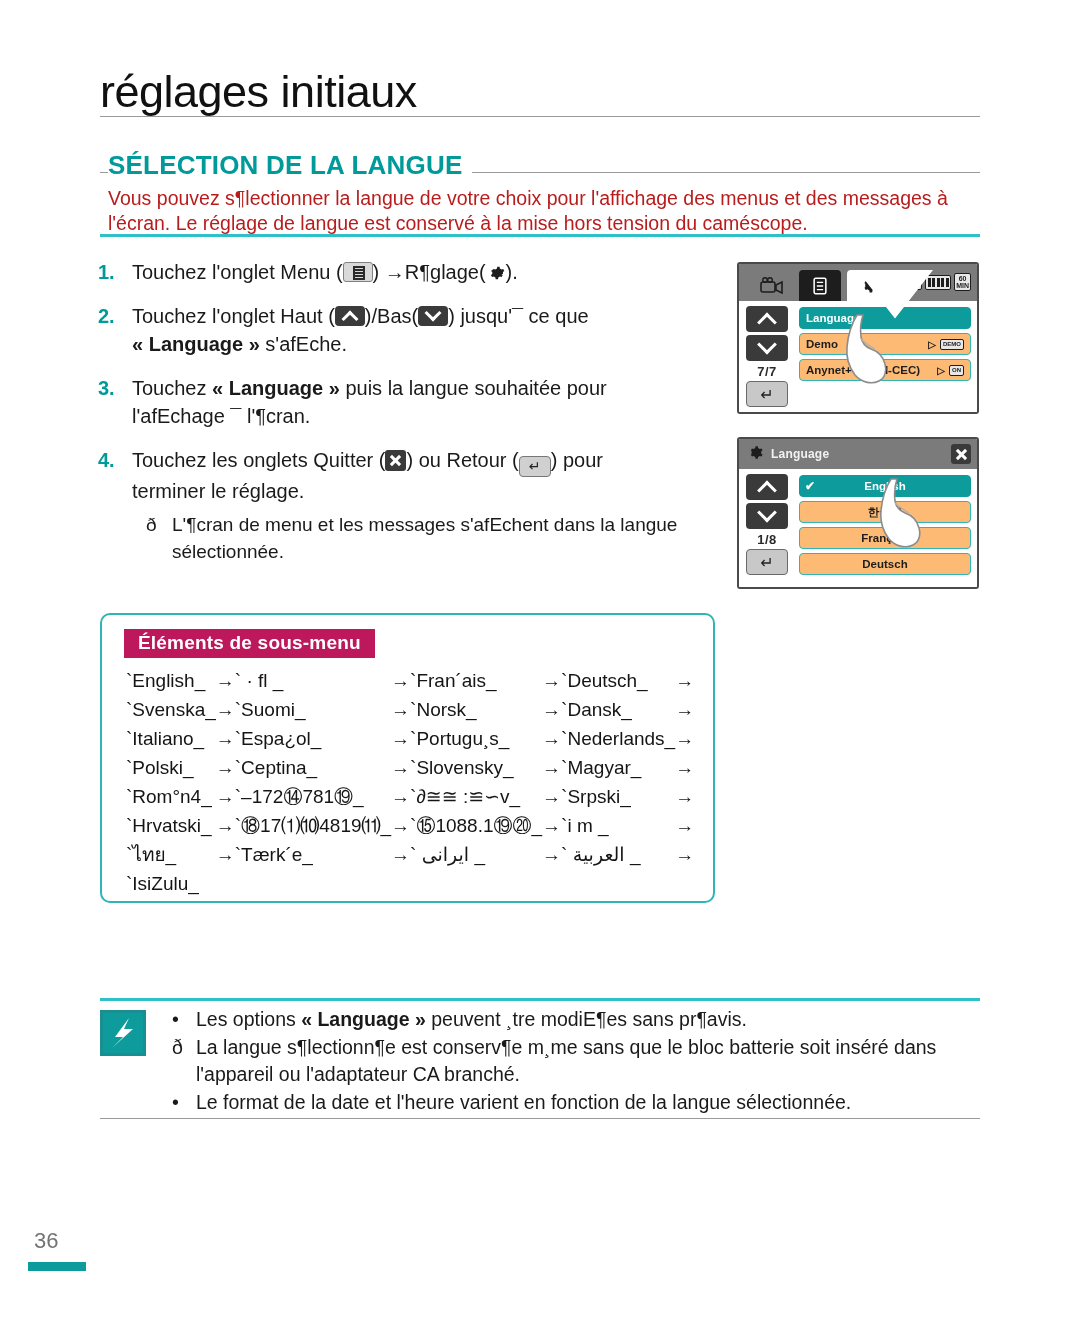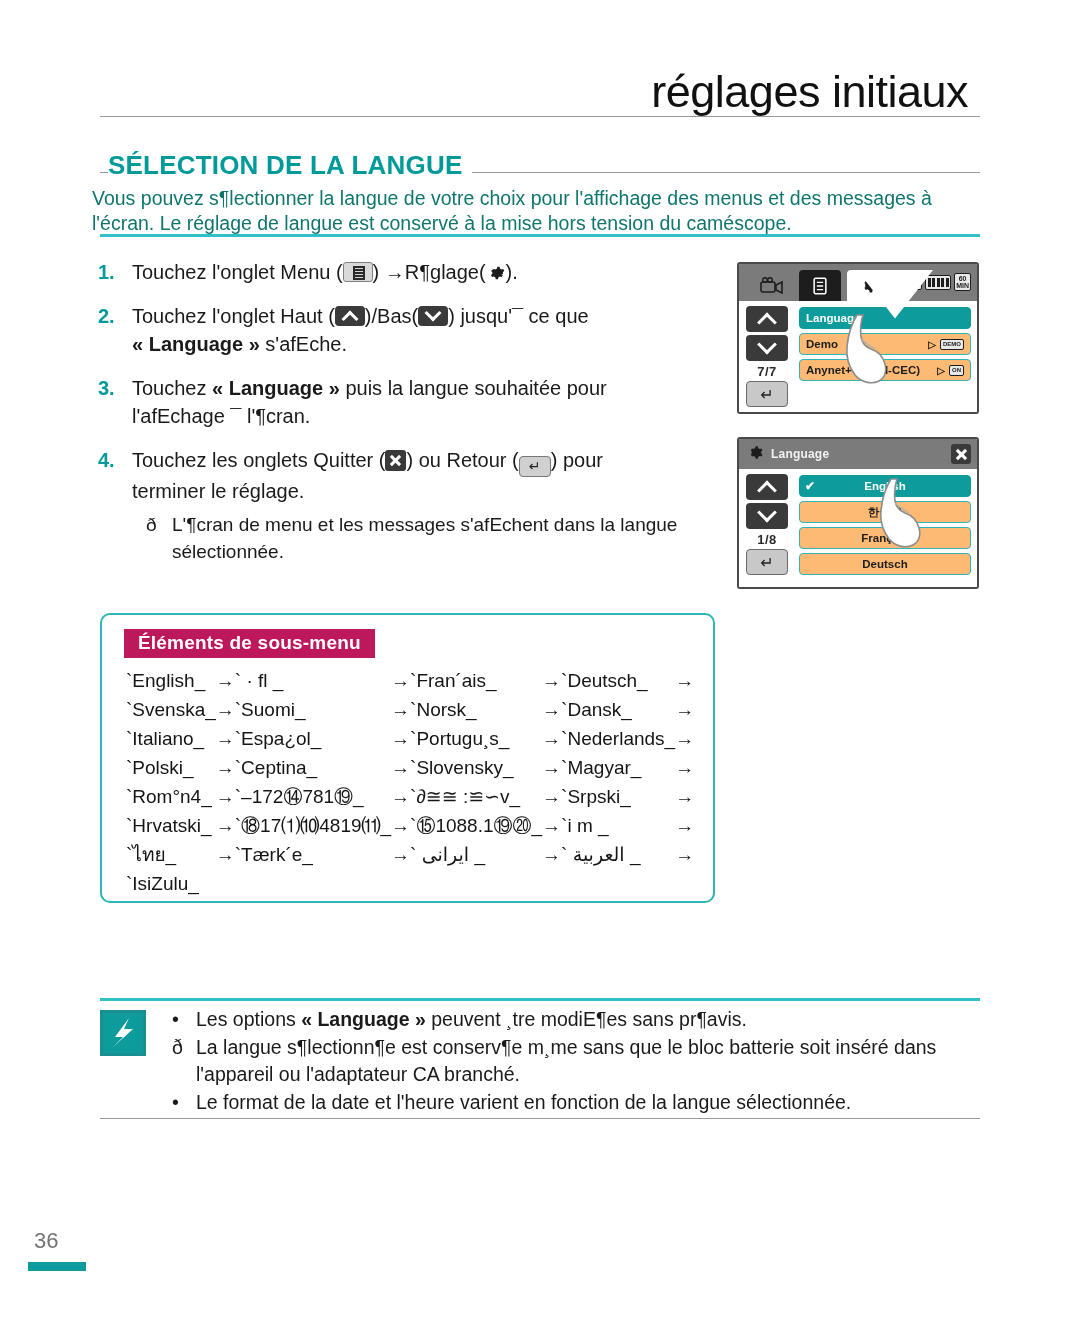--- a/index.html
+++ b/index.html
@@ -10,21 +10,21 @@
     background: #ffffff;
     font-family: "Liberation Sans", sans-serif;
     color: #1a1a1a;
     position: relative;
     overflow: hidden;
   }
 
   
   .page-head {
     position: absolute;
-    left: 100px; top: 68px; width: 880px; text-align: right;
+    left: 100px; top: 68px; width: 880px;
   }
   .page-head h1 {
     margin: 0;
     font-size: 45px;
     font-weight: 400;
     letter-spacing: -0.5px;
     color: #111;
     line-height: 1.05;
     display: inline-block;
     background: #fff;
@@ -59,24 +59,24 @@
   .section-rule {
     position: absolute;
     left: 0; right: 0; top: 30px;
     border-top: 1px solid #9a9a9a;
     z-index: 1;
   }
 
   
   .intro {
     position: absolute;
-    left: 92px; top: 186px; width: 880px;
+    left: 108px; top: 186px; width: 880px;
     font-size: 19.5px;
     line-height: 25px;
-    color: #0f766e;
+    color: #b91c1c;
   }
   .intro-rule {
     position: absolute;
     left: 100px; top: 234px; width: 880px;
     height: 3px;
     background: #2fc0c8;
   }
 
   
   .steps {

